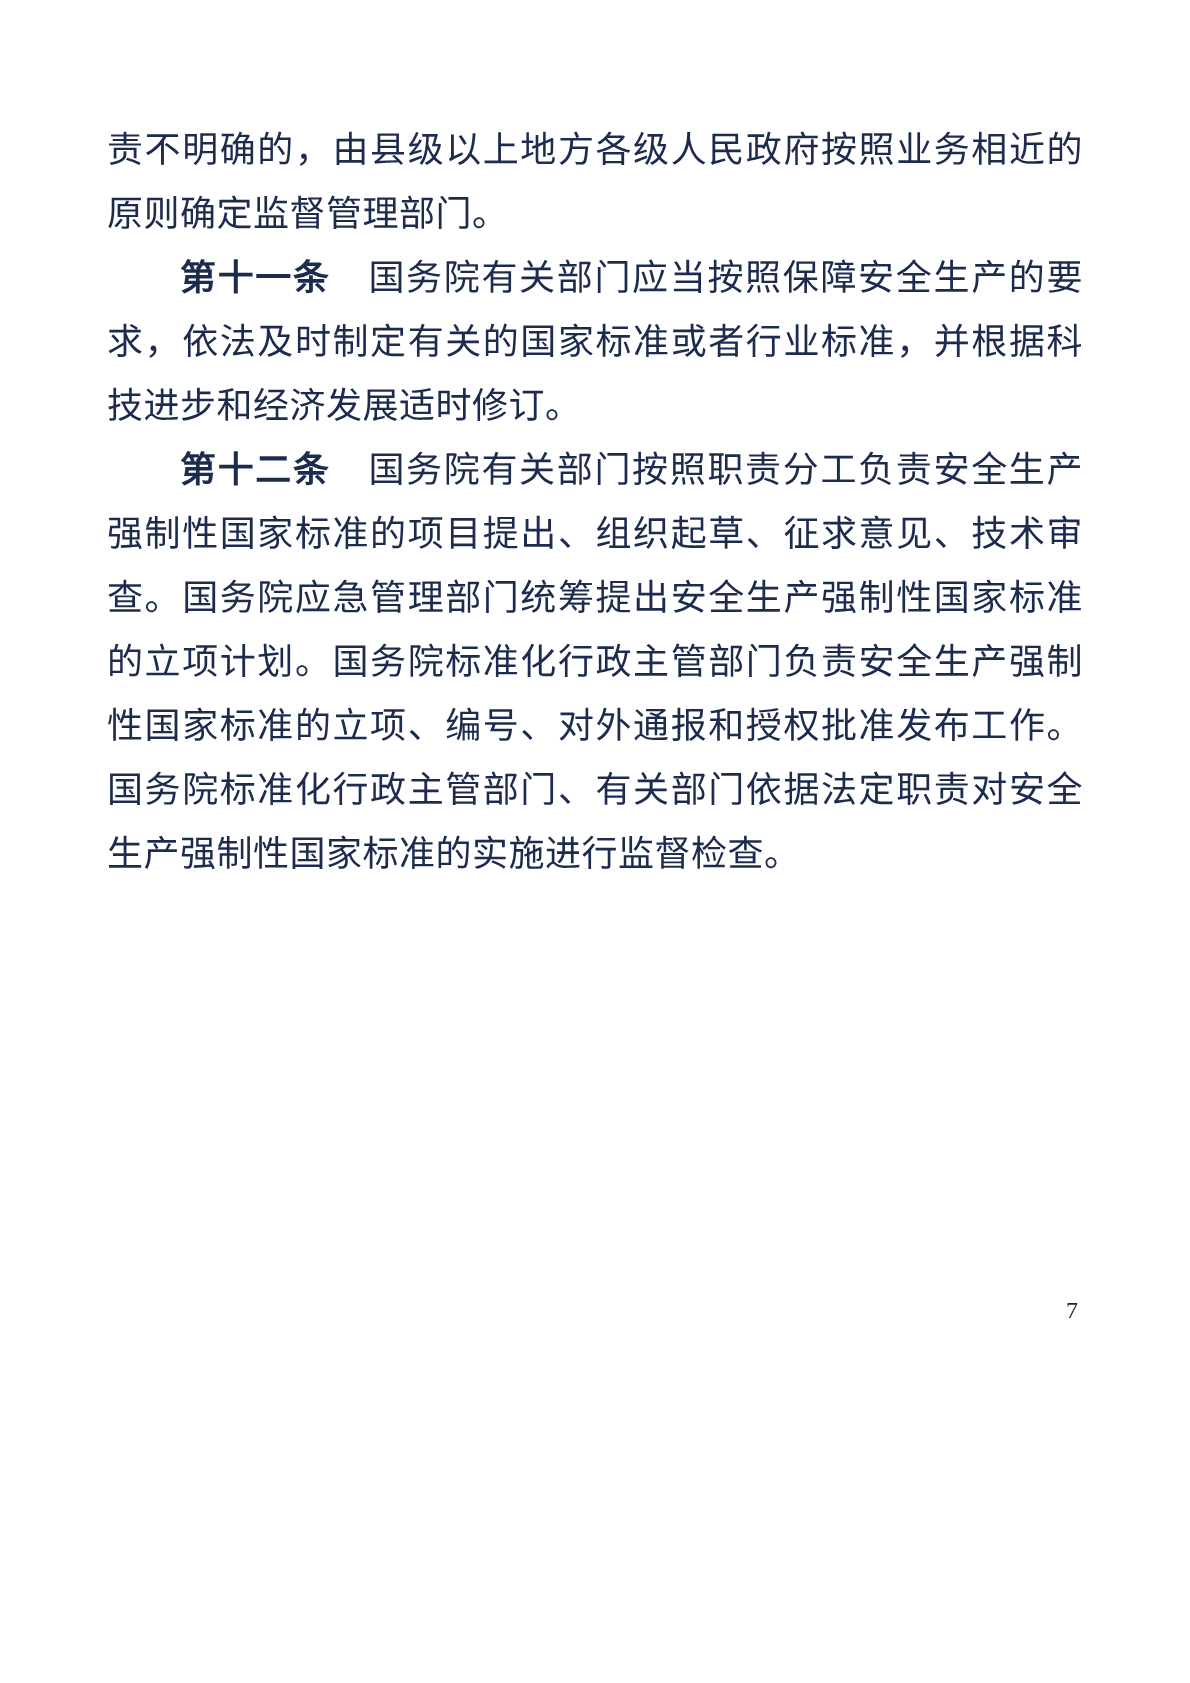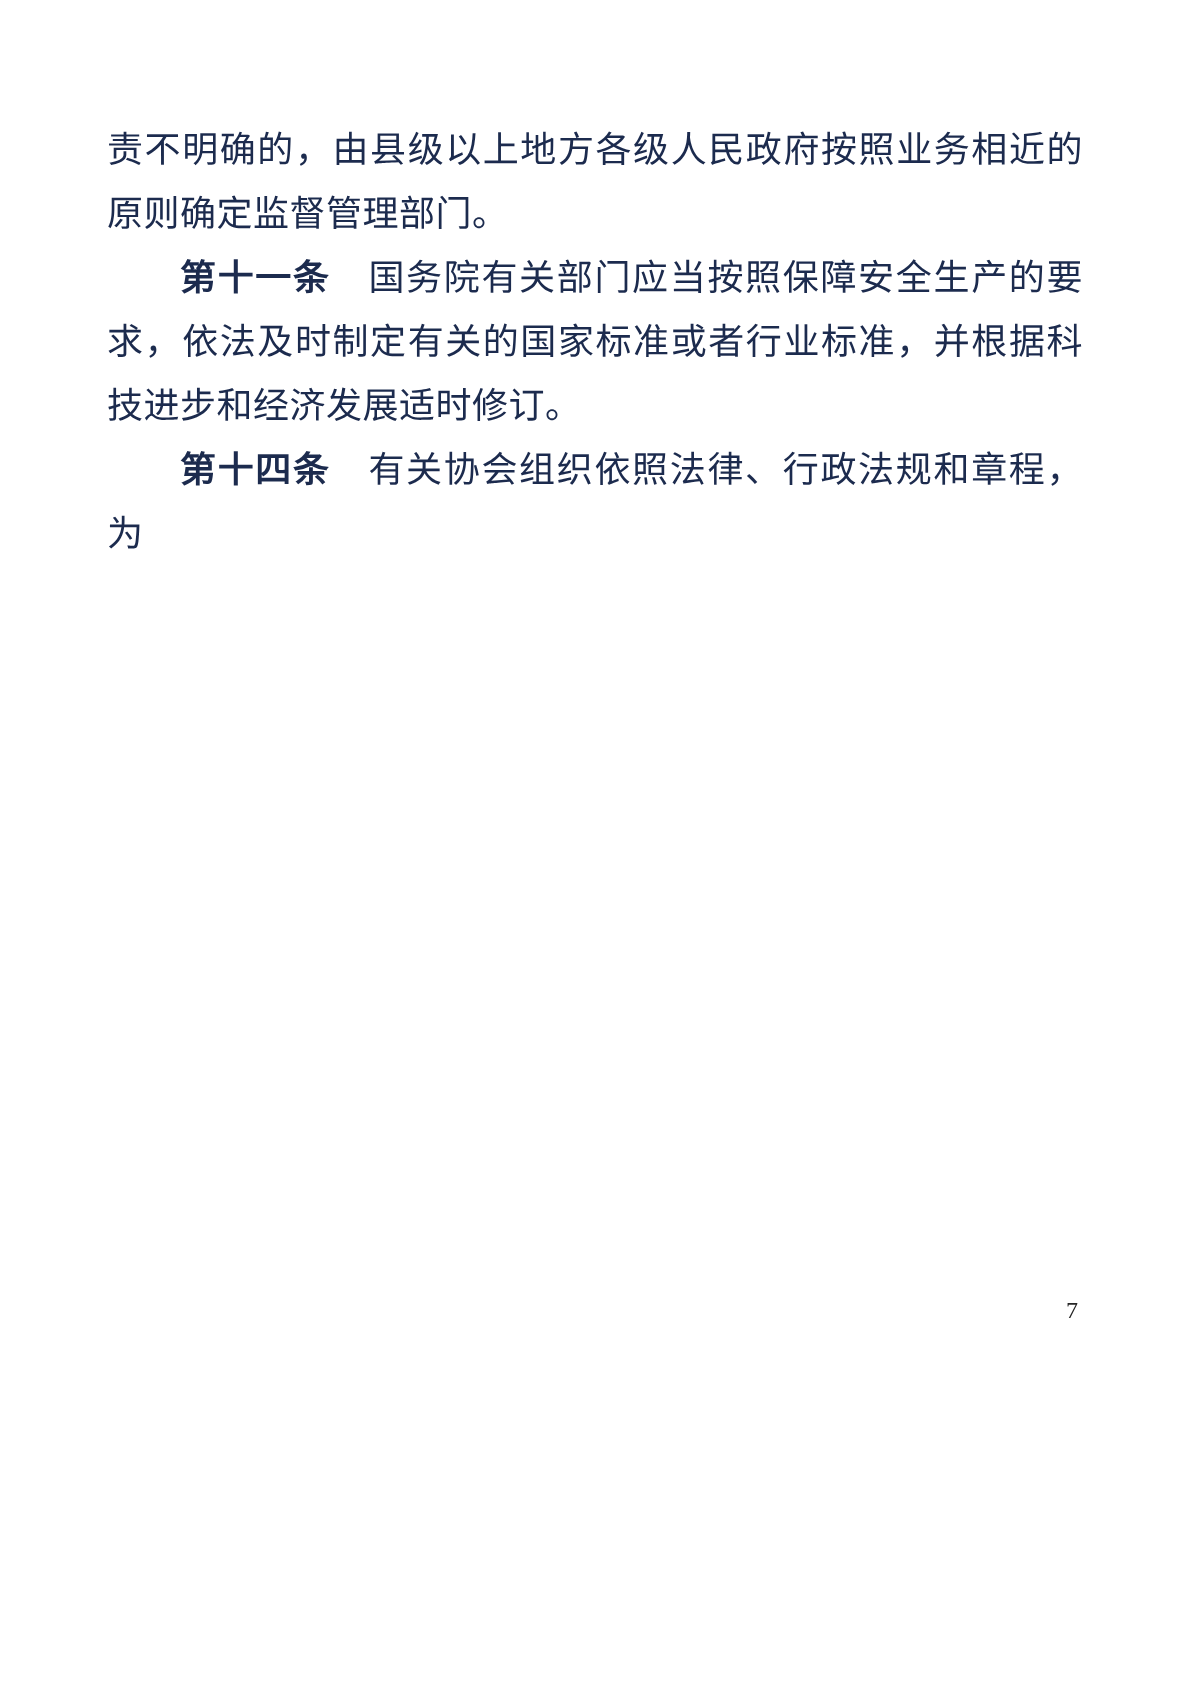--- a/index.html
+++ b/index.html
@@ -61,21 +61,21 @@
 <div class="page">
 
   <div class="text-block">
 
     <p class="para"><span>责不明确的，由县级以上地方各级人民政府按照业务相近的原则确定监督管理部门。</span></p>
 
 
     <p class="para indented"><span class="run-bold">第十一条</span><span>　国务院有关部门应当按照保障安全生产的要求，依法及时制定有关的国家标准或者行业标准，并根据科技进步和经济发展适时修订。</span></p>
 
 
+    <p class="para indented"><span class="run-bold">第十二条</span><span>　国务院有关部门按照职责分工负责安全生产强制性国家标准的项目提出、组织起草、征求意见、技术审查。国务院应急管理部门统筹提出安全生产强制性国家标准的立项计划。国务院标准化行政主管部门负责安全生产强制性国家标准的立项、编号、对外通报和授权批准发布工作。国务院标准化行政主管部门、有关部门依据法定职责对安全生产强制性国家标准的实施进行监督检查。</span></p>
 
 
-    <p class="para indented"><span class="run-bold">第十四条</span><span>　有关协会组织依照法律、行政法规和章程，为</span></p>
 
   </div>
 
   <div class="page-number">7</div>
 
 </div>
 
 </body></html>

